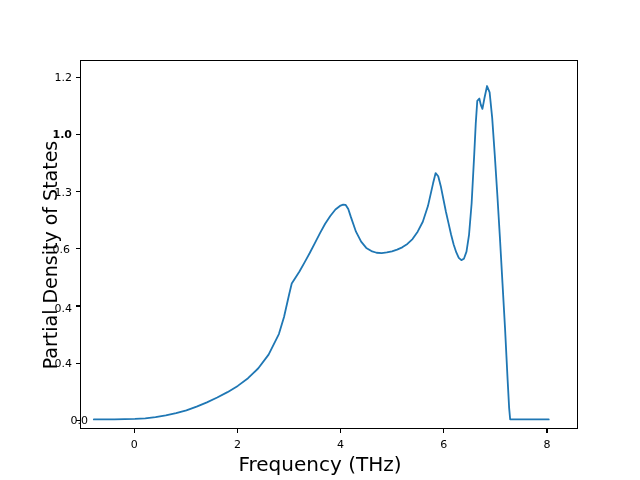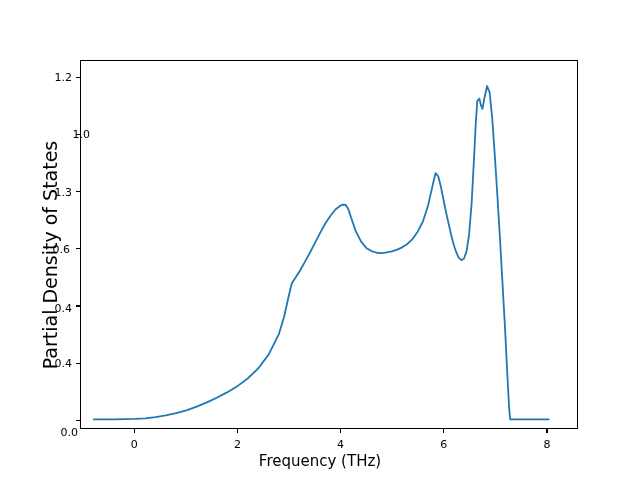--- a/index.html
+++ b/index.html
@@ -58,21 +58,21 @@
   .xtick-mark {
     width: 1.3px;
     height: 4px;
   }
   #xlabel {
     position: absolute;
     left: 0;
     top: 452px;
     width: 640px;
     text-align: center;
-    font-size: 15px;
+    font-size: 20px;
     color: #000000;
   }
   #ylabel {
     position: absolute;
     left: -150px;
     top: 244px;
     width: 400px;
     text-align: center;
     font-size: 19px;
     color: #000000;
@@ -86,31 +86,31 @@
 <div id="figure">
 
   <div id="plot-area">
     <svg id="curve-svg" viewBox="0 0 498 369" preserveAspectRatio="none">
       <polyline id="curve-path" fill="none" stroke="#1f77b4" stroke-width="1.8" stroke-linejoin="round" stroke-linecap="round" vector-effect="non-scaling-stroke" points="12.90,360.42 23.22,360.42 33.54,360.42 43.87,360.13 54.19,359.85 64.51,359.27 74.83,358.13 85.15,356.41 95.47,354.13 105.79,351.27 116.11,347.55 126.44,343.26 136.76,338.39 147.08,332.96 157.40,326.67 167.72,318.94 178.04,308.93 188.36,295.20 198.68,274.60 203.84,257.44 209.01,234.56 211.59,223.69 214.17,219.68 219.33,211.67 224.49,202.52 229.65,193.08 234.81,183.07 239.97,173.06 245.13,163.62 250.29,155.90 255.45,149.32 260.61,145.31 263.19,144.45 265.77,144.74 268.35,148.74 270.93,156.75 276.09,171.63 281.25,181.64 286.41,187.93 291.58,191.08 296.74,192.80 301.90,193.08 307.06,192.51 312.22,191.37 317.38,189.65 322.54,187.36 327.70,183.93 332.86,179.07 338.02,171.63 343.18,161.62 348.34,145.88 353.50,123.00 356.08,112.70 358.66,115.85 361.24,125.86 363.82,138.73 366.40,151.60 368.98,163.05 371.56,174.49 374.15,184.50 376.73,192.22 379.31,197.94 381.89,200.23 384.47,198.80 387.05,191.65 389.63,174.49 392.21,143.02 394.79,94.40 396.34,62.93 397.88,40.05 399.95,37.76 401.50,44.34 403.04,48.06 405.11,37.19 407.69,25.17 410.27,31.47 412.85,57.21 415.43,94.40 418.01,134.44 420.59,177.35 423.17,223.12 425.75,268.88 428.33,320.37 429.88,348.98 430.91,360.42 436.07,360.42 446.39,360.42 456.72,360.42 467.04,360.42 469.62,360.42"></polyline>
     </svg>
   </div>
 
   <div id="yticks-container">
       <div class="tick-mark ytick-mark" style="left: 76px; top: 419.769px;"></div>
-      <div class="tick-label ytick-label" style="left: 12px; top: 420.419px; width: 66px; margin-top: 12px;">0.0</div>
+      <div class="tick-label ytick-label" style="left: 22px; top: 420.419px; width: 66px;">0.0</div>
       <div class="tick-mark ytick-mark" style="left: 76px; top: 362.559px;"></div>
       <div class="tick-label ytick-label" style="left: 6px; top: 363.209px; width: 66px;">0.4</div>
       <div class="tick-mark ytick-mark" style="left: 76px; top: 305.35px;"></div>
       <div class="tick-label ytick-label" style="left: 6px; top: 292px; width: 66px; margin-top: 16px;">0.4</div>
       <div class="tick-mark ytick-mark" style="left: 76px; top: 248.141px;"></div>
       <div class="tick-label ytick-label" style="left: 4px; top: 248.791px; width: 66px;">0.6</div>
       <div class="tick-mark ytick-mark" style="left: 76px; top: 190.931px;"></div>
       <div class="tick-label ytick-label" style="left: 6px; top: 191.581px; width: 66px;">1.3</div>
       <div class="tick-mark ytick-mark" style="left: 76px; top: 133.722px;"></div>
-      <div class="tick-label ytick-label" style="left: 24px; top: 134.372px; width: 66px;">1.0</div>
+      <div class="tick-label ytick-label" style="left: 6px; top: 134.372px; width: 66px; font-weight: bold;">1.0</div>
       <div class="tick-mark ytick-mark" style="left: 76px; top: 76.5128px;"></div>
       <div class="tick-label ytick-label" style="left: 6px; top: 77.1628px; width: 66px;">1.2</div>
     </div>
   <div id="xticks-container">
       <div class="tick-mark xtick-mark" style="left: 133.537px; top: 429px;"></div>
       <div class="tick-label xtick-label" style="left: 134.187px; top: 438px;">0</div>
       <div class="tick-mark xtick-mark" style="left: 236.749px; top: 429px;"></div>
       <div class="tick-label xtick-label" style="left: 237.399px; top: 438px;">2</div>
       <div class="tick-mark xtick-mark" style="left: 339.961px; top: 429px;"></div>
       <div class="tick-label xtick-label" style="left: 340.611px; top: 438px;">4</div>

